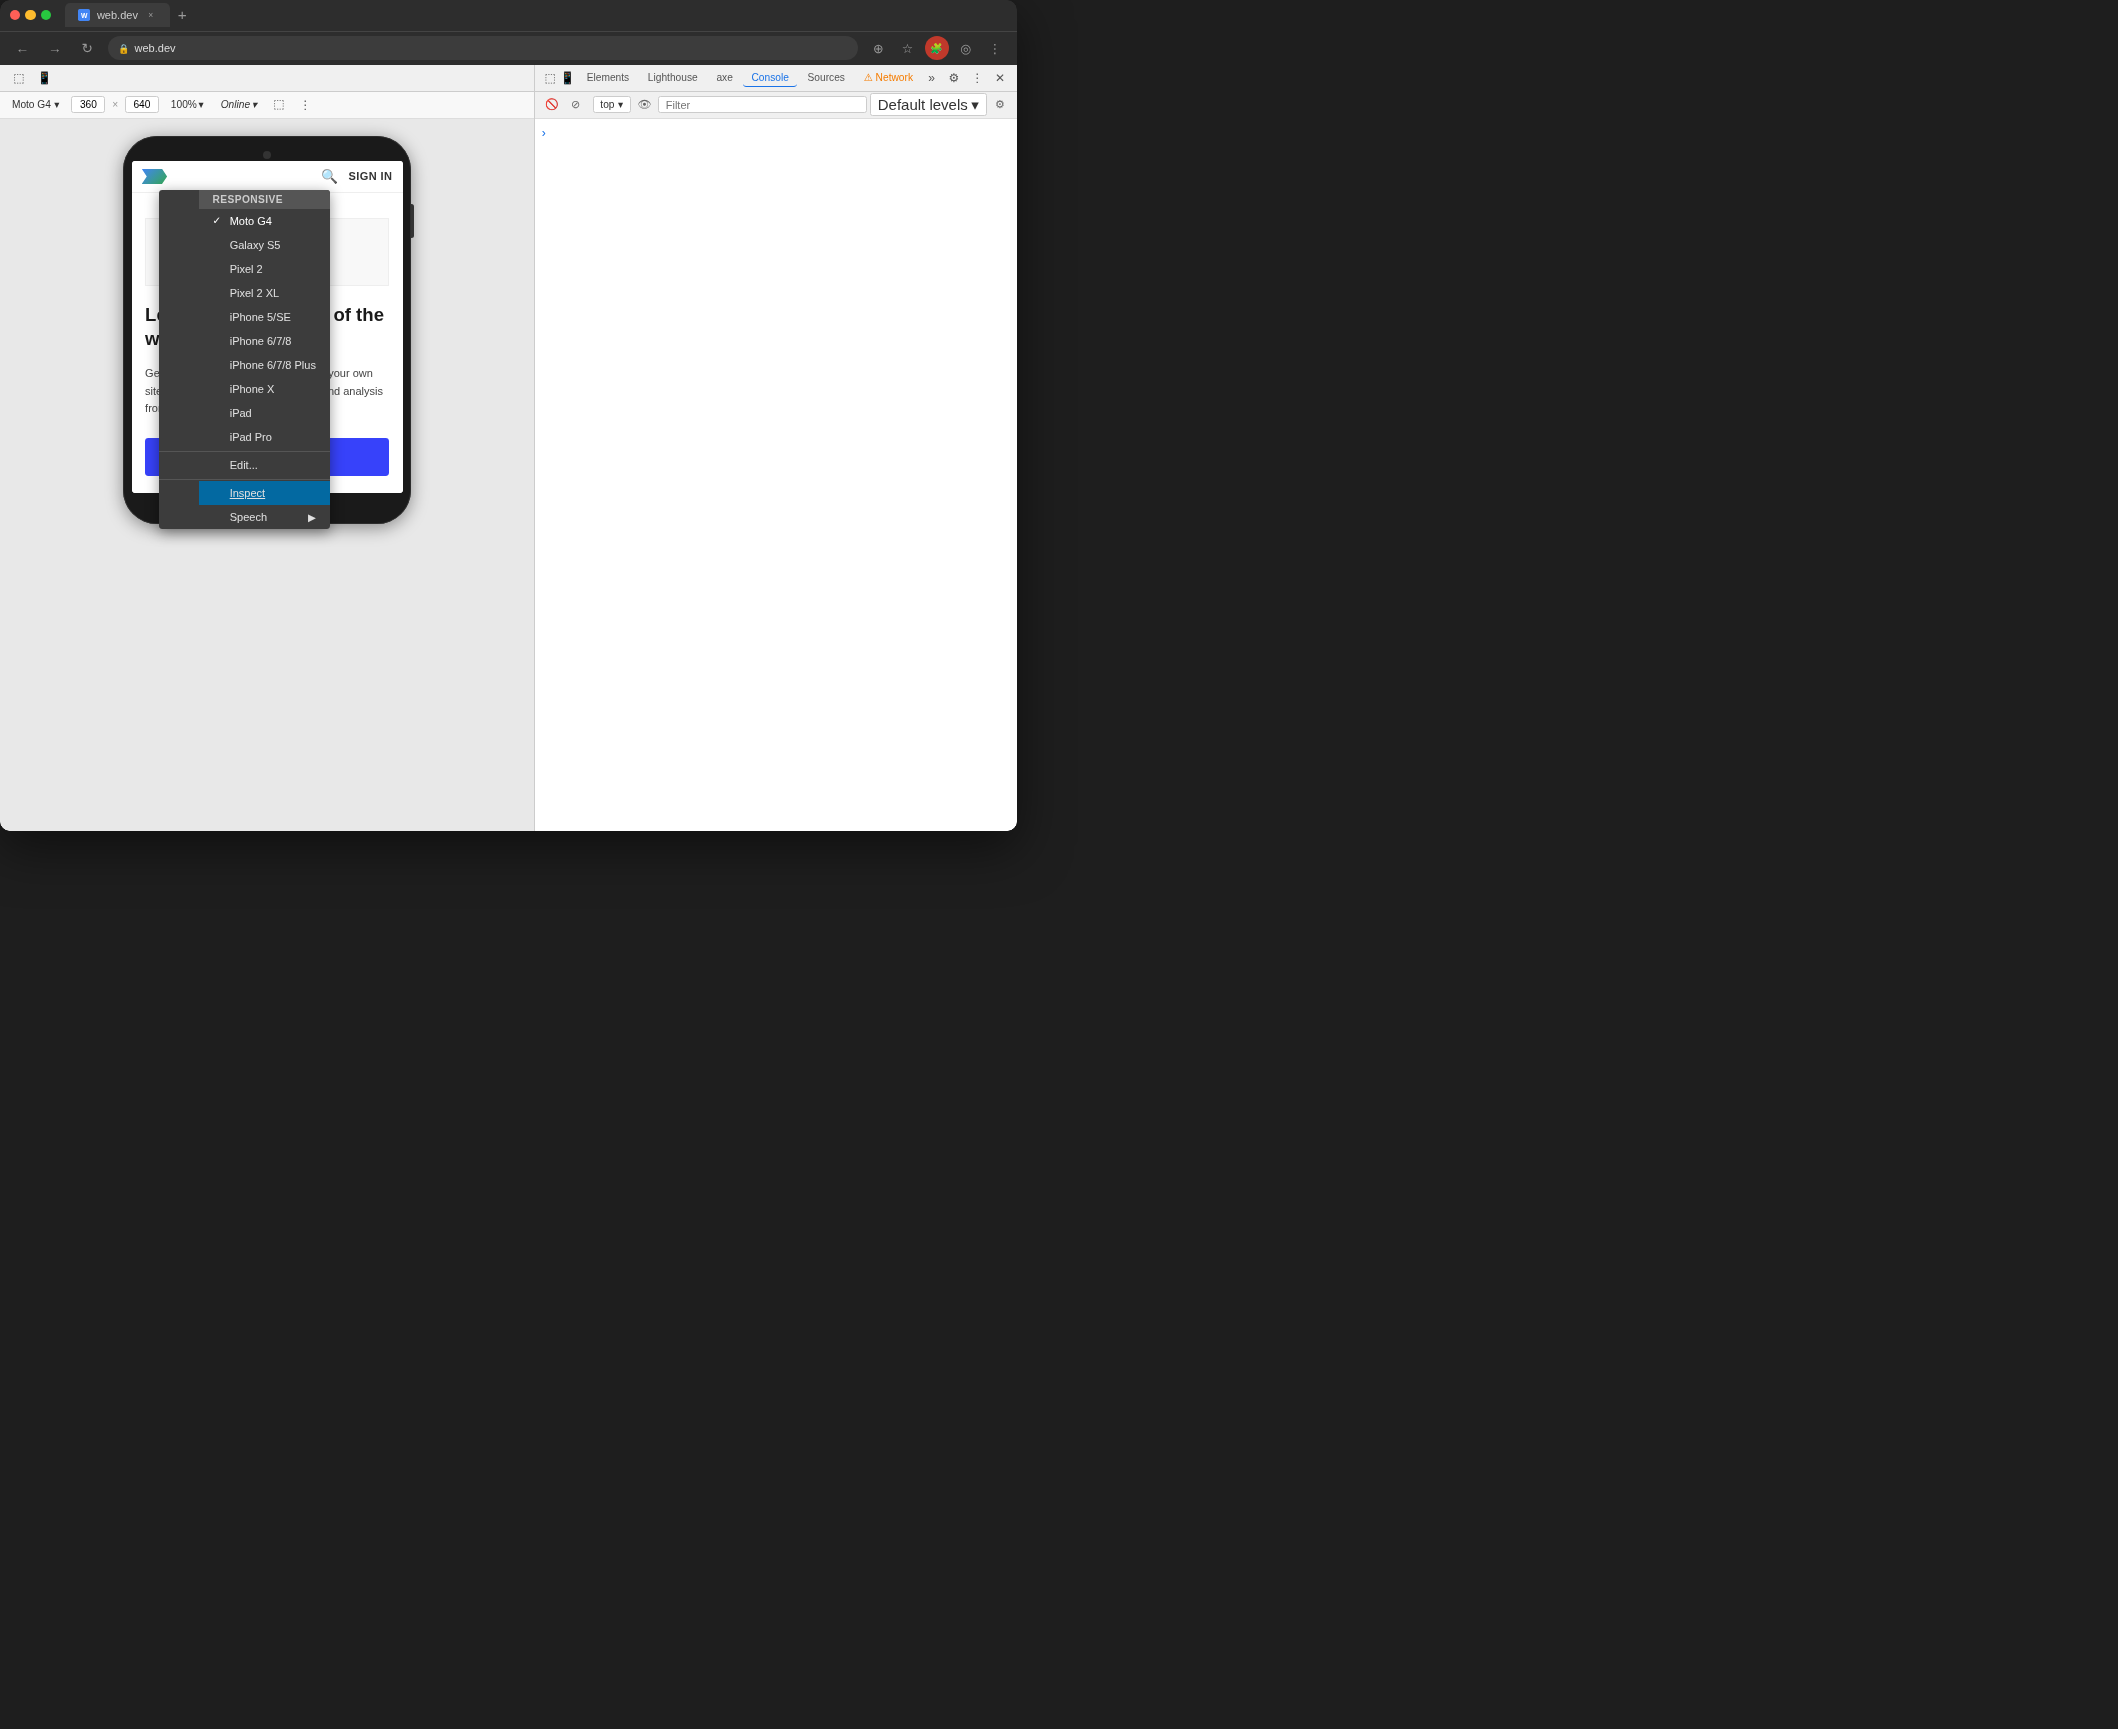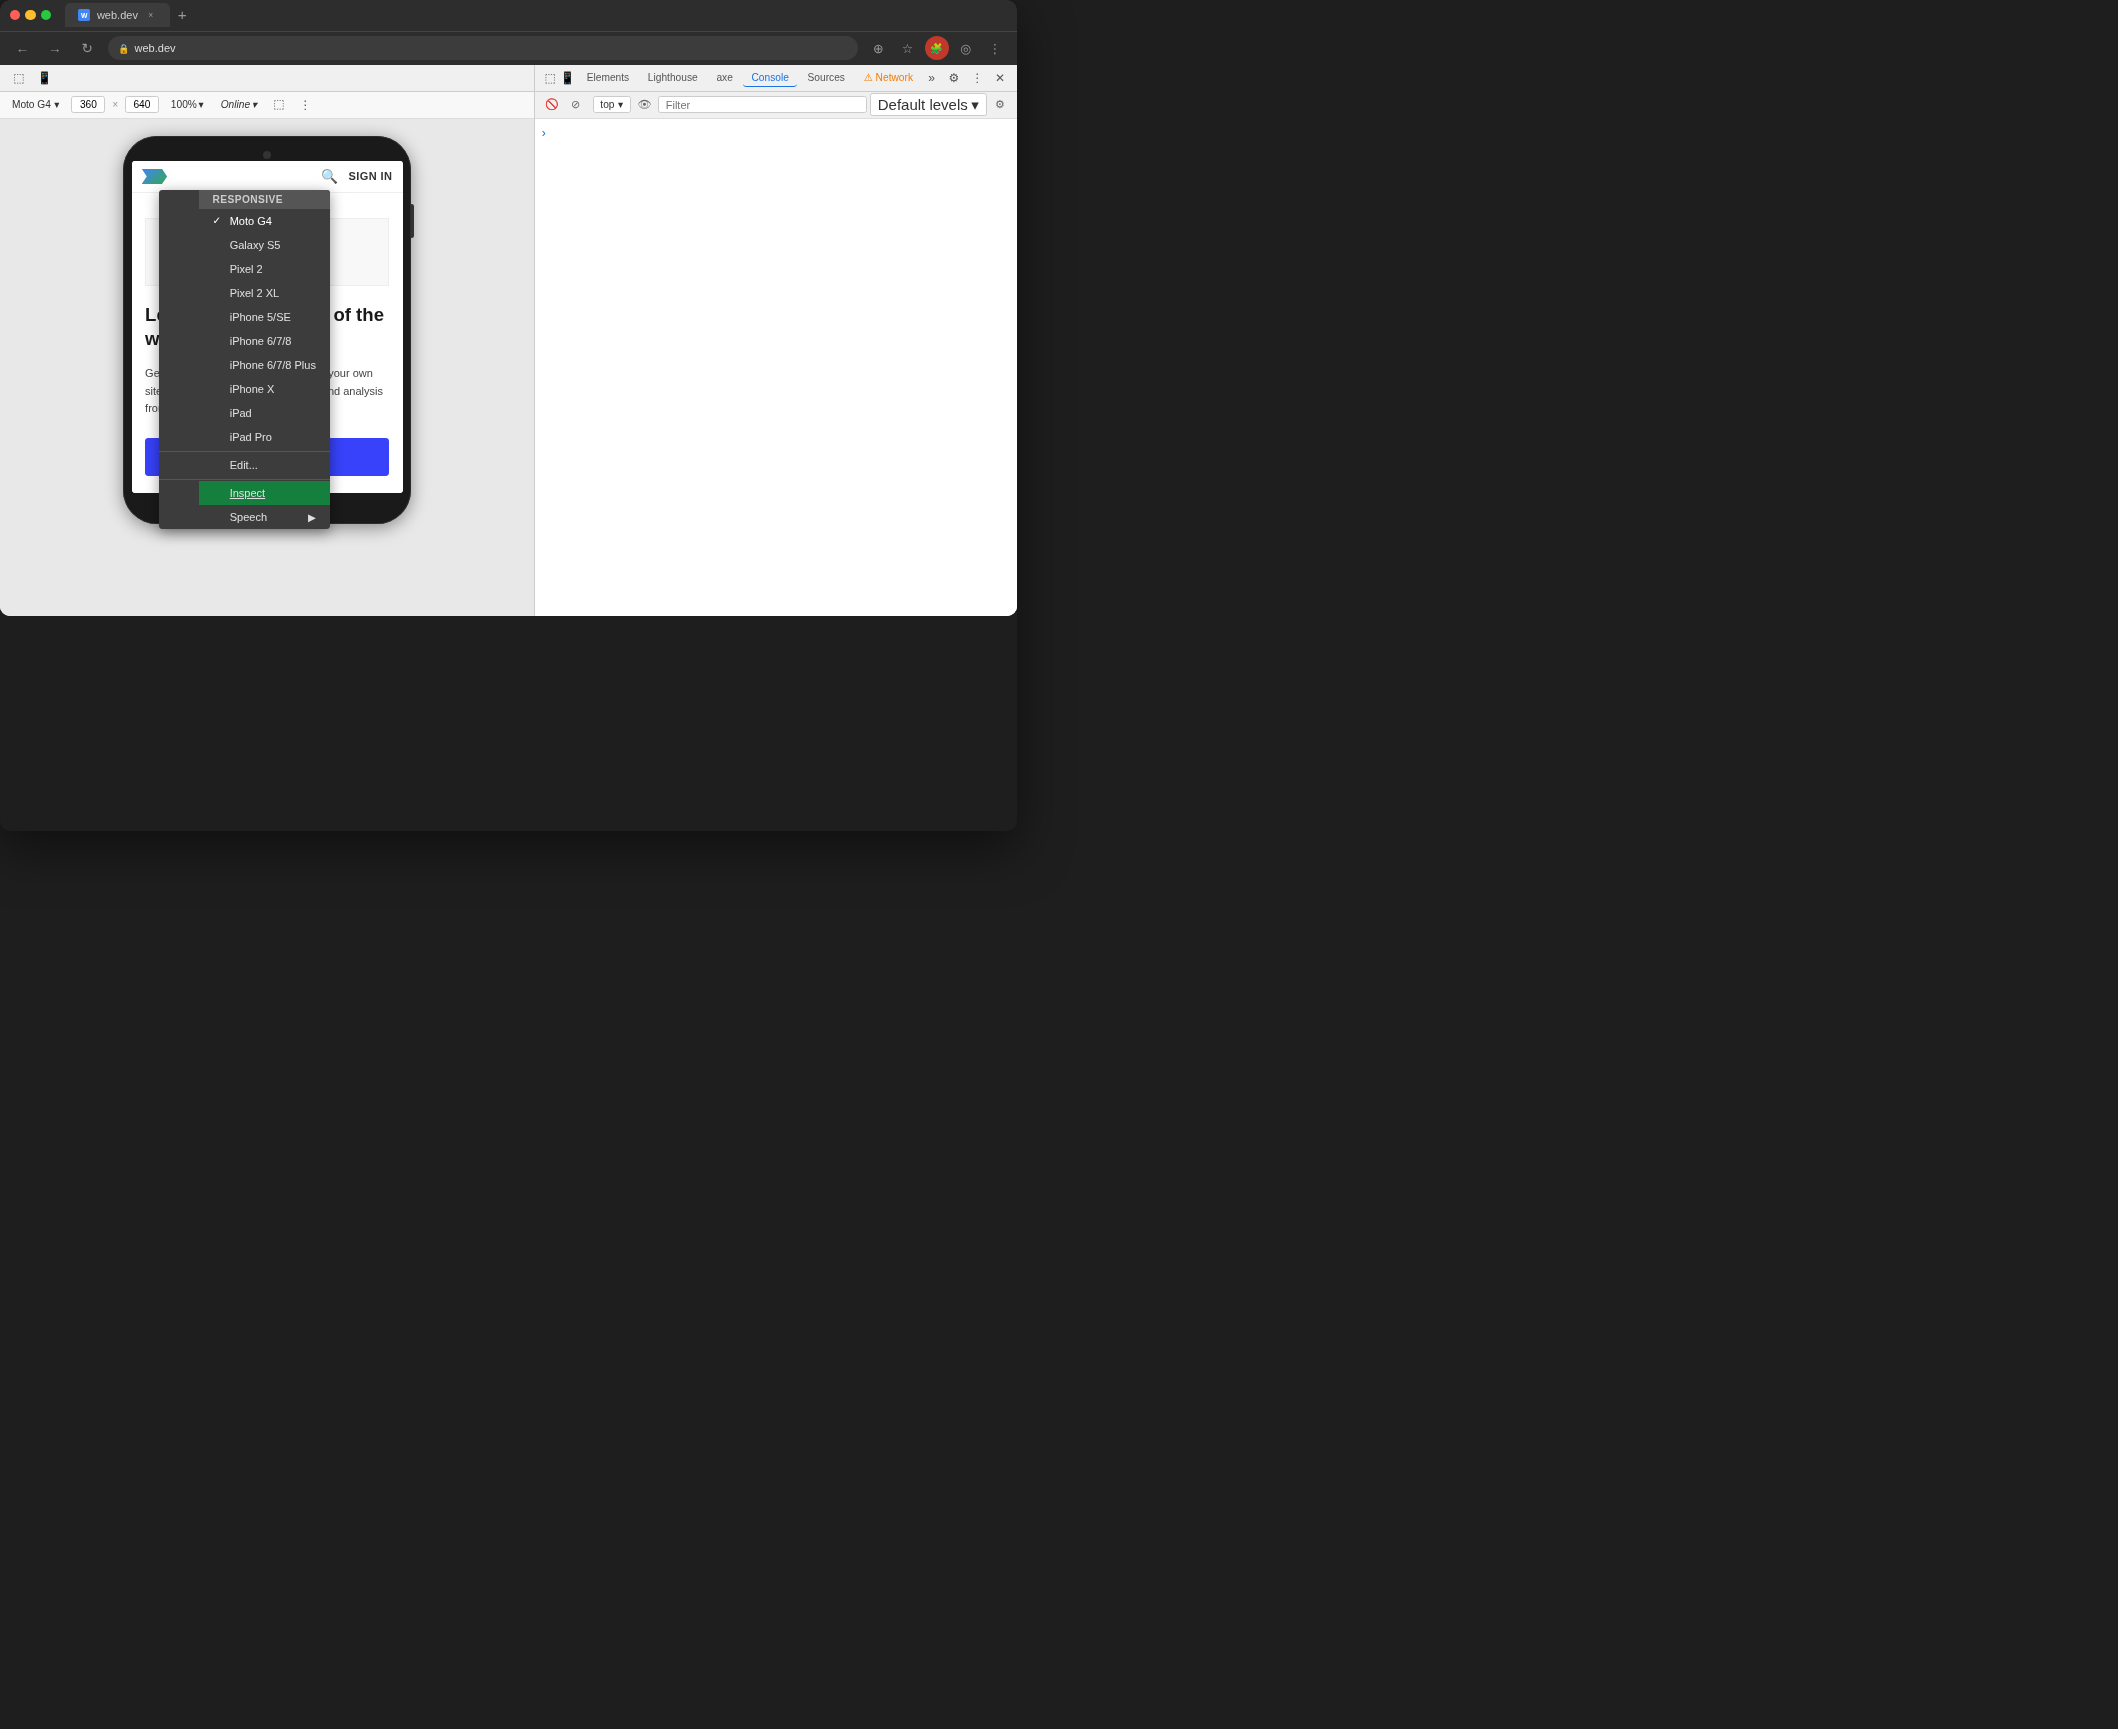--- a/index.html
+++ b/index.html
@@ -436,21 +436,21 @@
       padding: 6px 13.6px;
       font-size: 11px;
       color: #e0e0e0;
       cursor: pointer;
       display: flex;
       align-items: center;
       gap: 5.1px;
       white-space: nowrap;
       margin-left: 40px;
     }
-    .dropdown-item.highlighted { background: #15803d; text-decoration: underline; }
+    .dropdown-item.highlighted { background: #0369a1; text-decoration: underline; }
     .dropdown-item.checked { color: #fff; }
     .check-mark { color: #fff; font-size: 10.2px; width: 12px; }
     .dropdown-sep {
       height: 0.8px;
       background: #555;
       margin: 1.7px 0;
     }
     .dropdown-item.section-header {
       background: #555;
       color: #ccc;
@@ -543,21 +543,21 @@
     }
     .console-chevron {
       color: #1a73e8;
       font-size: 12px;
       cursor: pointer;
     }
   </style>
 </head>
 <body>
 
-<div style="background:#2d2d2d; border-radius:10.2px; overflow:hidden; height:616px;">
+<div style="background:#2d2d2d; border-radius:10.2px; overflow:hidden; height:831px;">
 
   <div class="title-bar">
     <div class="traffic-lights">
       <div class="traffic-light tl-red"></div>
       <div class="traffic-light tl-yellow"></div>
       <div class="traffic-light tl-green"></div>
     </div>
     <div class="tab-bar">
       <div class="tab">
         <div class="tab-favicon">

